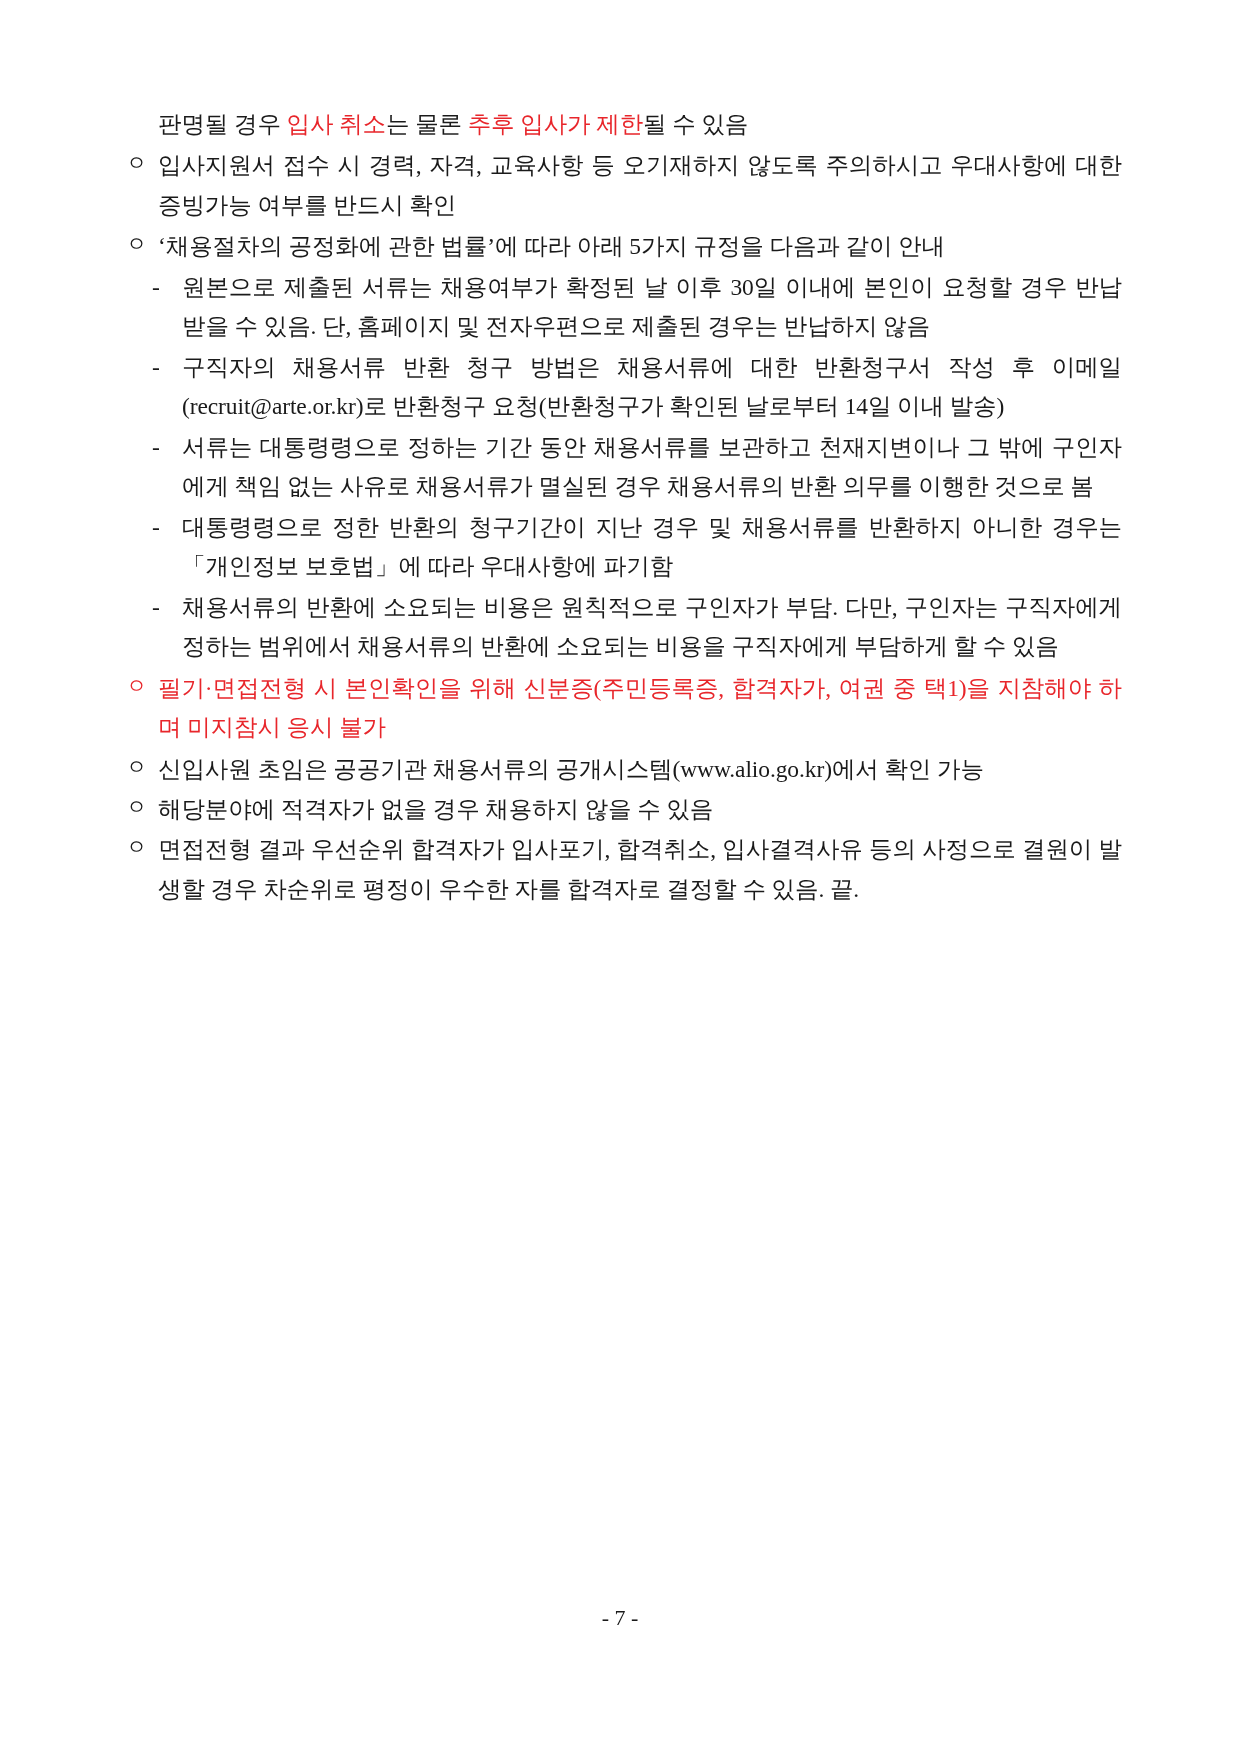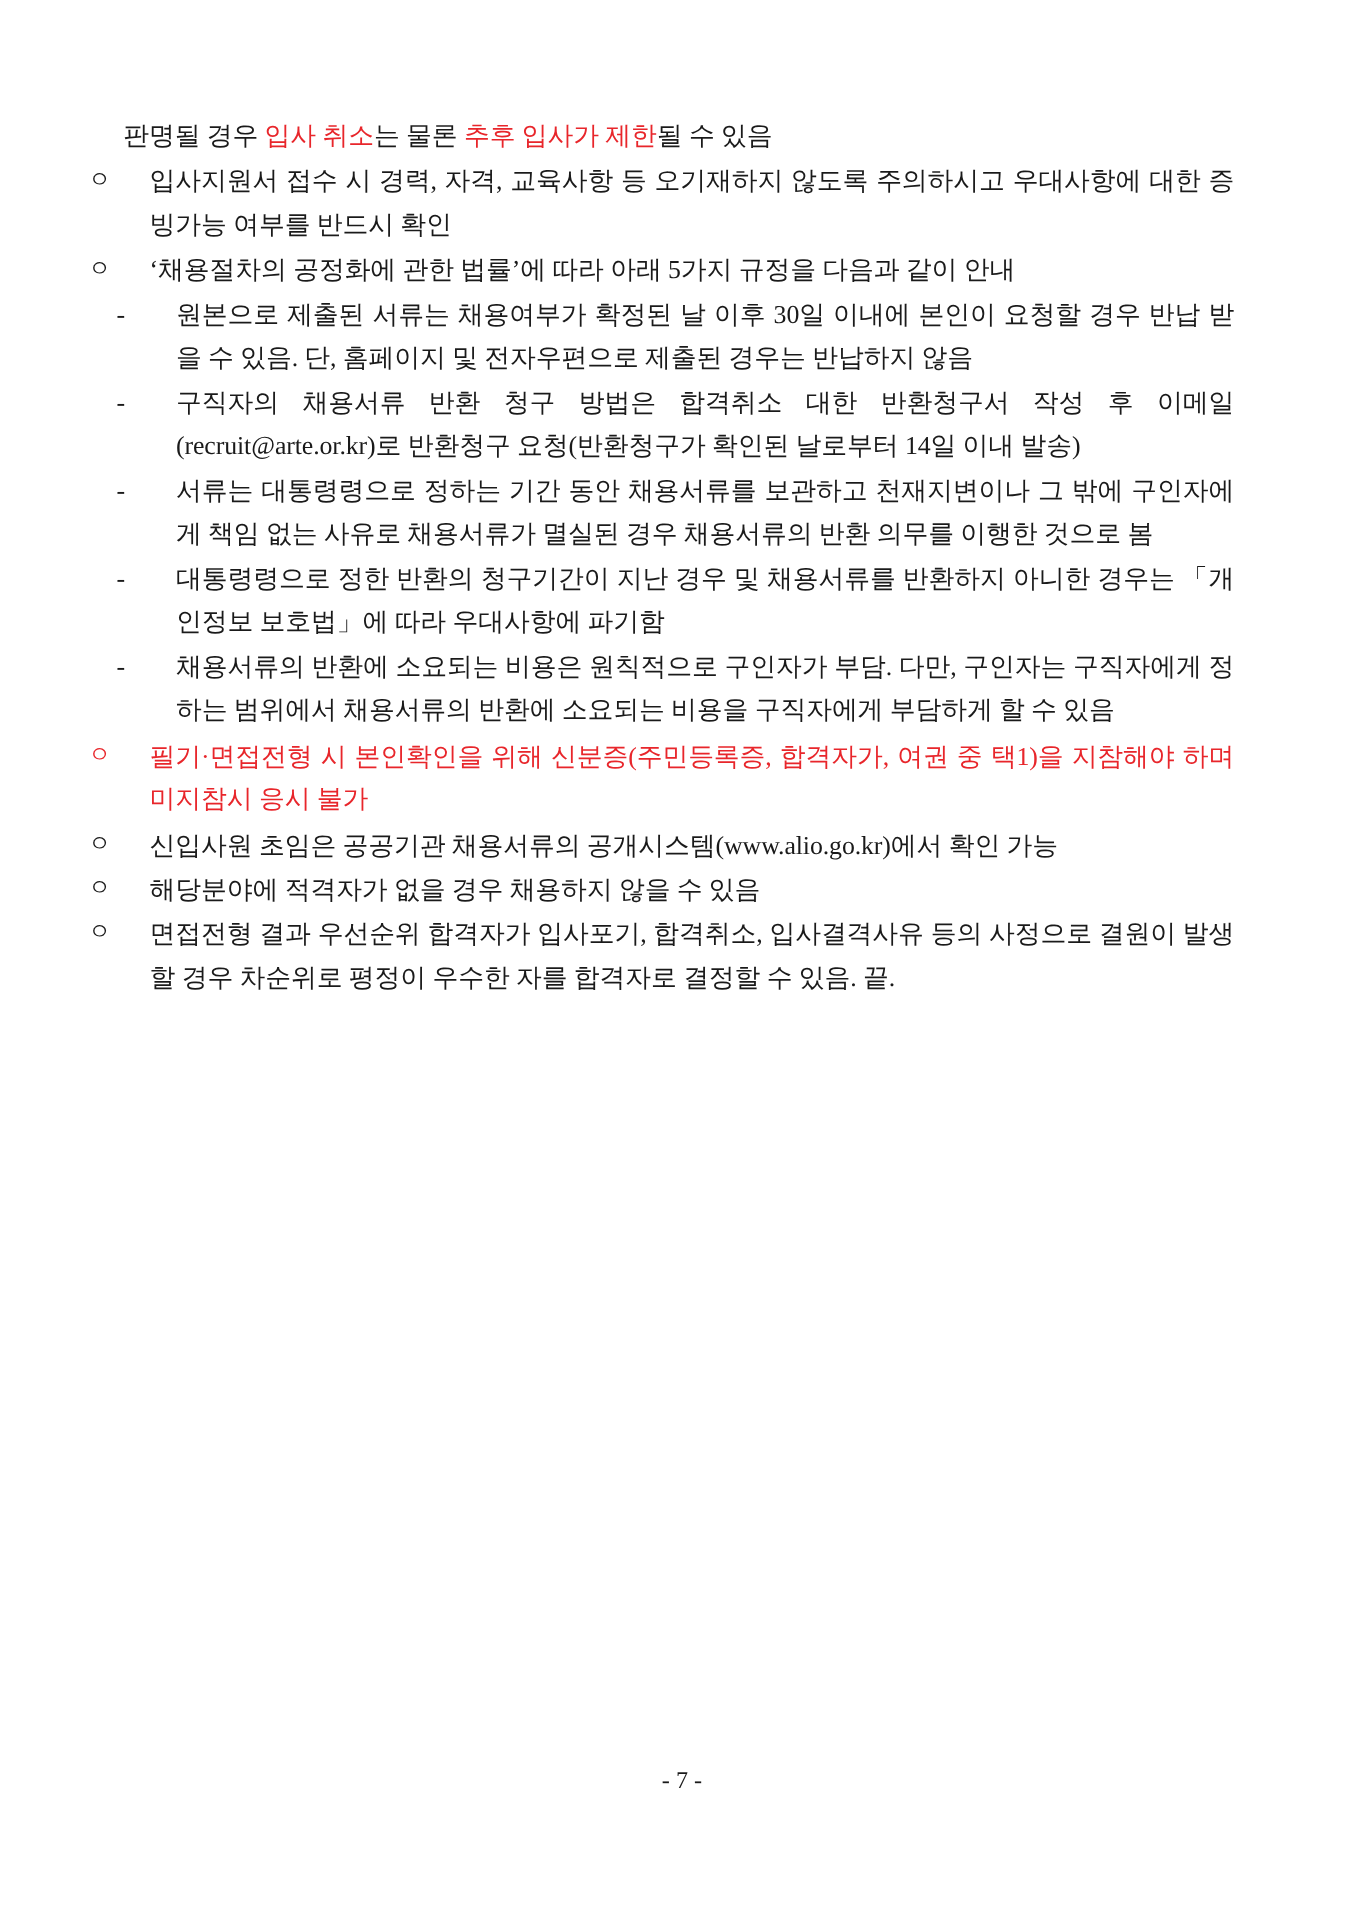--- a/index.html
+++ b/index.html
@@ -14,21 +14,21 @@
     font-family: "Liberation Serif", serif;
     color: #1a1a1a;
   }
   .page {
     position: absolute;
     left: 0;
     top: 0;
     width: 1240px;
     height: 1753px;
     box-sizing: border-box;
-    padding: 105px 118px 0 72px;
+    padding: 105px 118px 0 118px;
   }
   .doc-body {
     font-size: 23.5px;
     line-height: 1.68;
     letter-spacing: -0.1px;
   }
   
   .cont-line {
     margin: 0 0 2px 40px;
     white-space: normal;
@@ -56,21 +56,20 @@
     position: absolute;
     left: 34px;
     top: 0;
     font-size: 23.5px;
     line-height: 1.68;
   }
   .txt {
     display: block;
     text-align: justify;
     text-justify: inter-character;
-    margin-left: 24px;
   }
   .red {
     color: #e8262b;
   }
   .gap-above {
     margin-top: 2px;
   }
   .pagenum {
     position: absolute;
     left: 0;
@@ -102,21 +101,21 @@
       <span class="txt">‘채용절차의 공정화에 관한 법률’에 따라 아래 5가지 규정을 다음과 같이 안내</span>
     </div>
 
     <div class="subbullet">
       <span class="marker">-</span>
       <span class="txt">원본으로 제출된 서류는 채용여부가 확정된 날 이후 30일 이내에 본인이 요청할 경우 반납 받을 수 있음. 단, 홈페이지 및 전자우편으로 제출된 경우는 반납하지 않음</span>
     </div>
 
     <div class="subbullet">
       <span class="marker">-</span>
-      <span class="txt">구직자의 채용서류 반환 청구 방법은 합격취소 대한 반환청구서 작성 후 이메일(recruit@arte.or.kr)로 반환청구 요청(반환청구가 확인된 날로부터 14일 이내 발송)</span>
+      <span class="txt">구직자의 채용서류 반환 청구 방법은 채용서류에 대한 반환청구서 작성 후 이메일(recruit@arte.or.kr)로 반환청구 요청(반환청구가 확인된 날로부터 14일 이내 발송)</span>
     </div>
 
     <div class="subbullet">
       <span class="marker">-</span>
       <span class="txt">서류는 대통령령으로 정하는 기간 동안 채용서류를 보관하고 천재지변이나 그 밖에 구인자에게 책임 없는 사유로 채용서류가 멸실된 경우 채용서류의 반환 의무를 이행한 것으로 봄</span>
     </div>
 
     <div class="subbullet">
       <span class="marker">-</span>
       <span class="txt">대통령령으로 정한 반환의 청구기간이 지난 경우 및 채용서류를 반환하지 아니한 경우는 「개인정보 보호법」에 따라 우대사항에 파기함</span>

